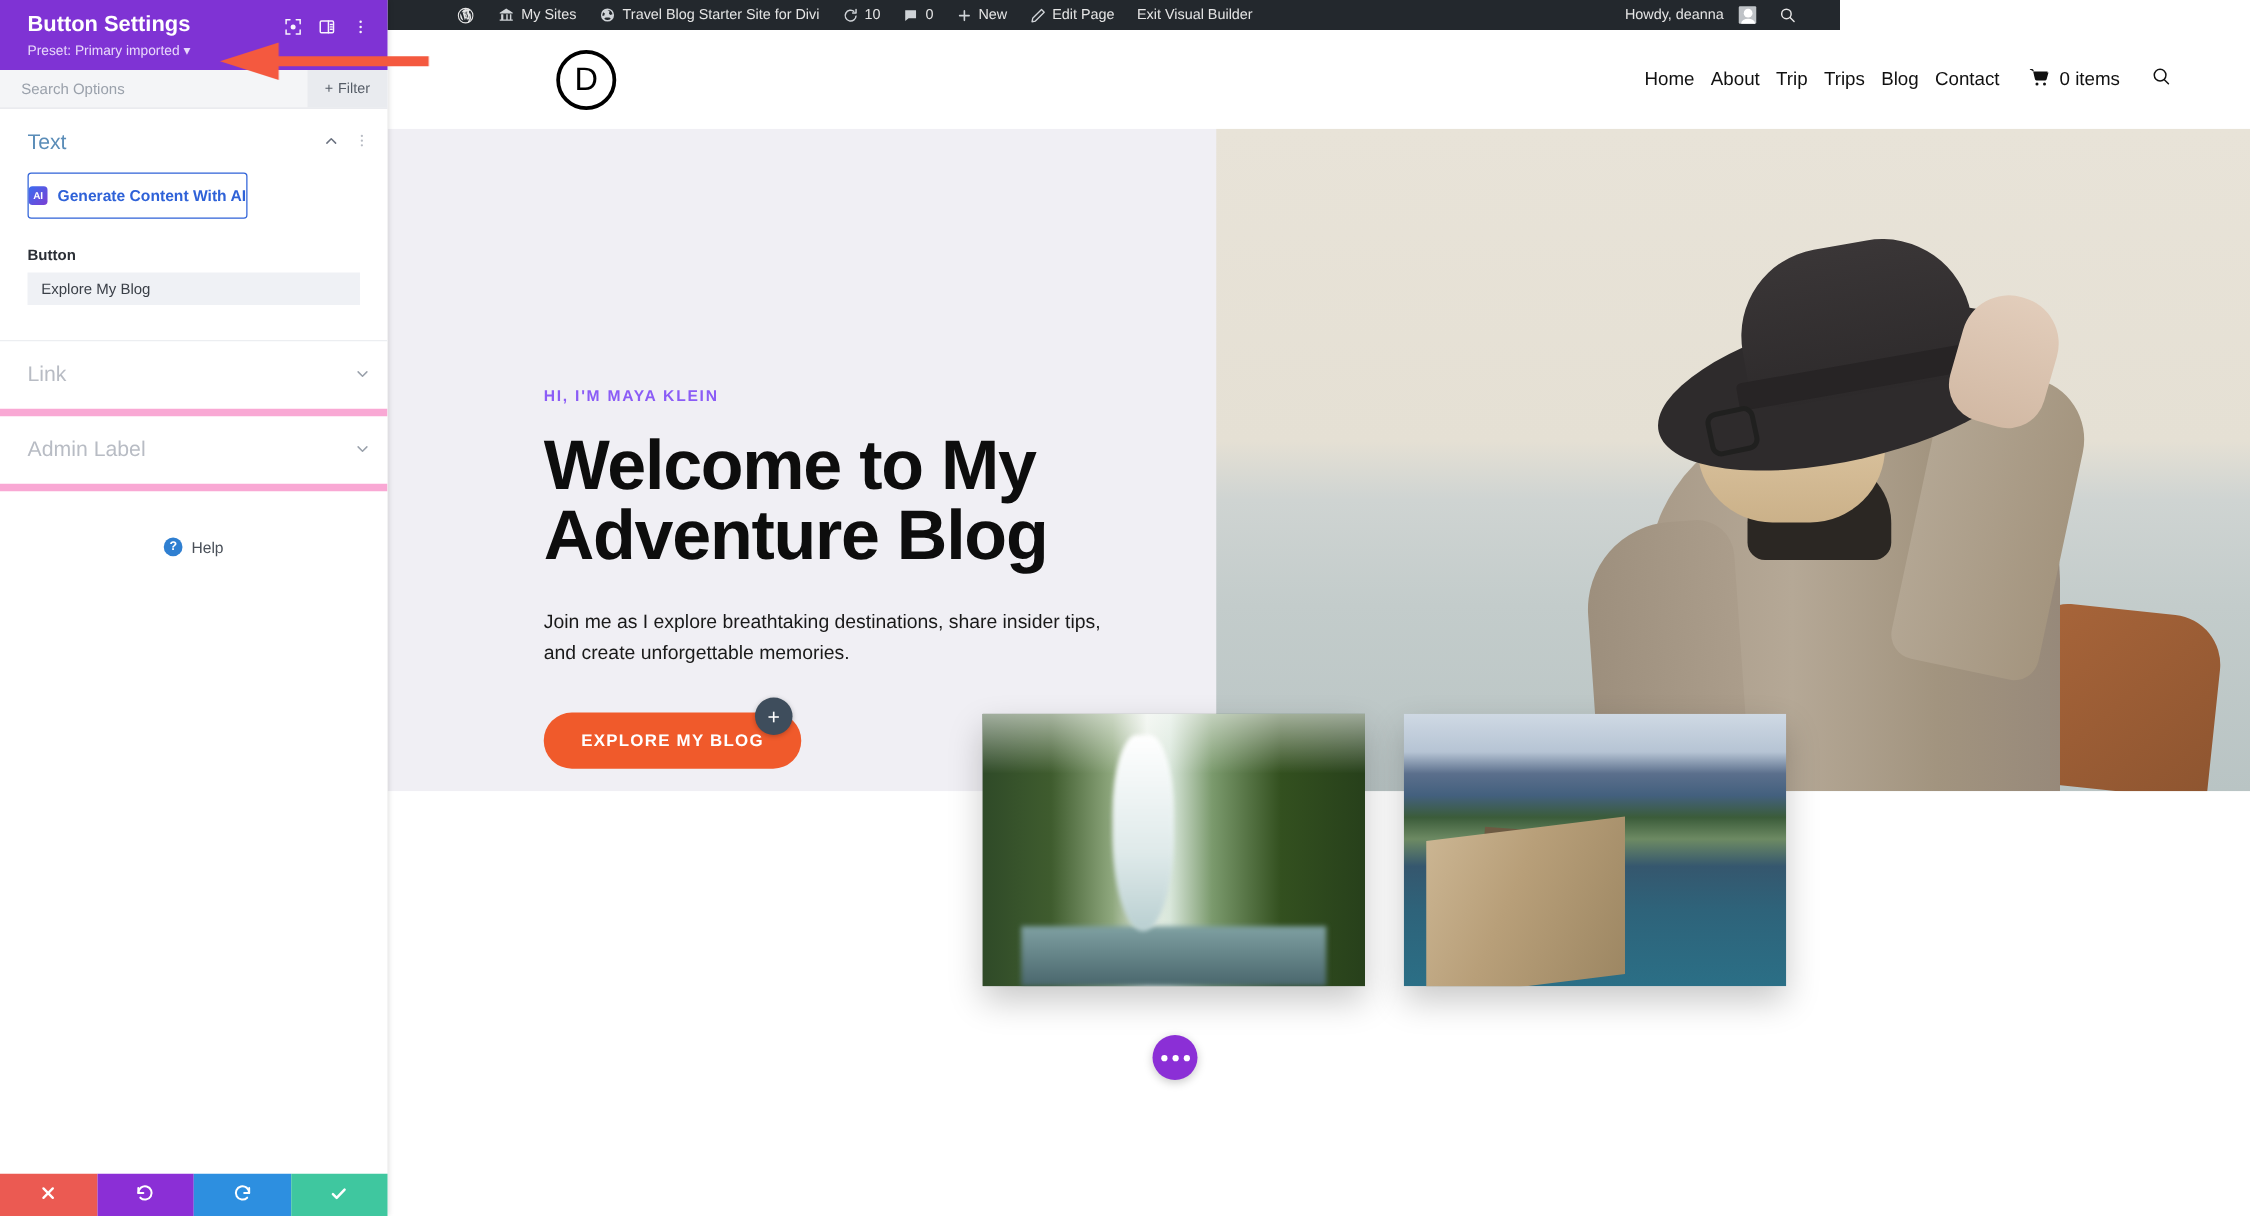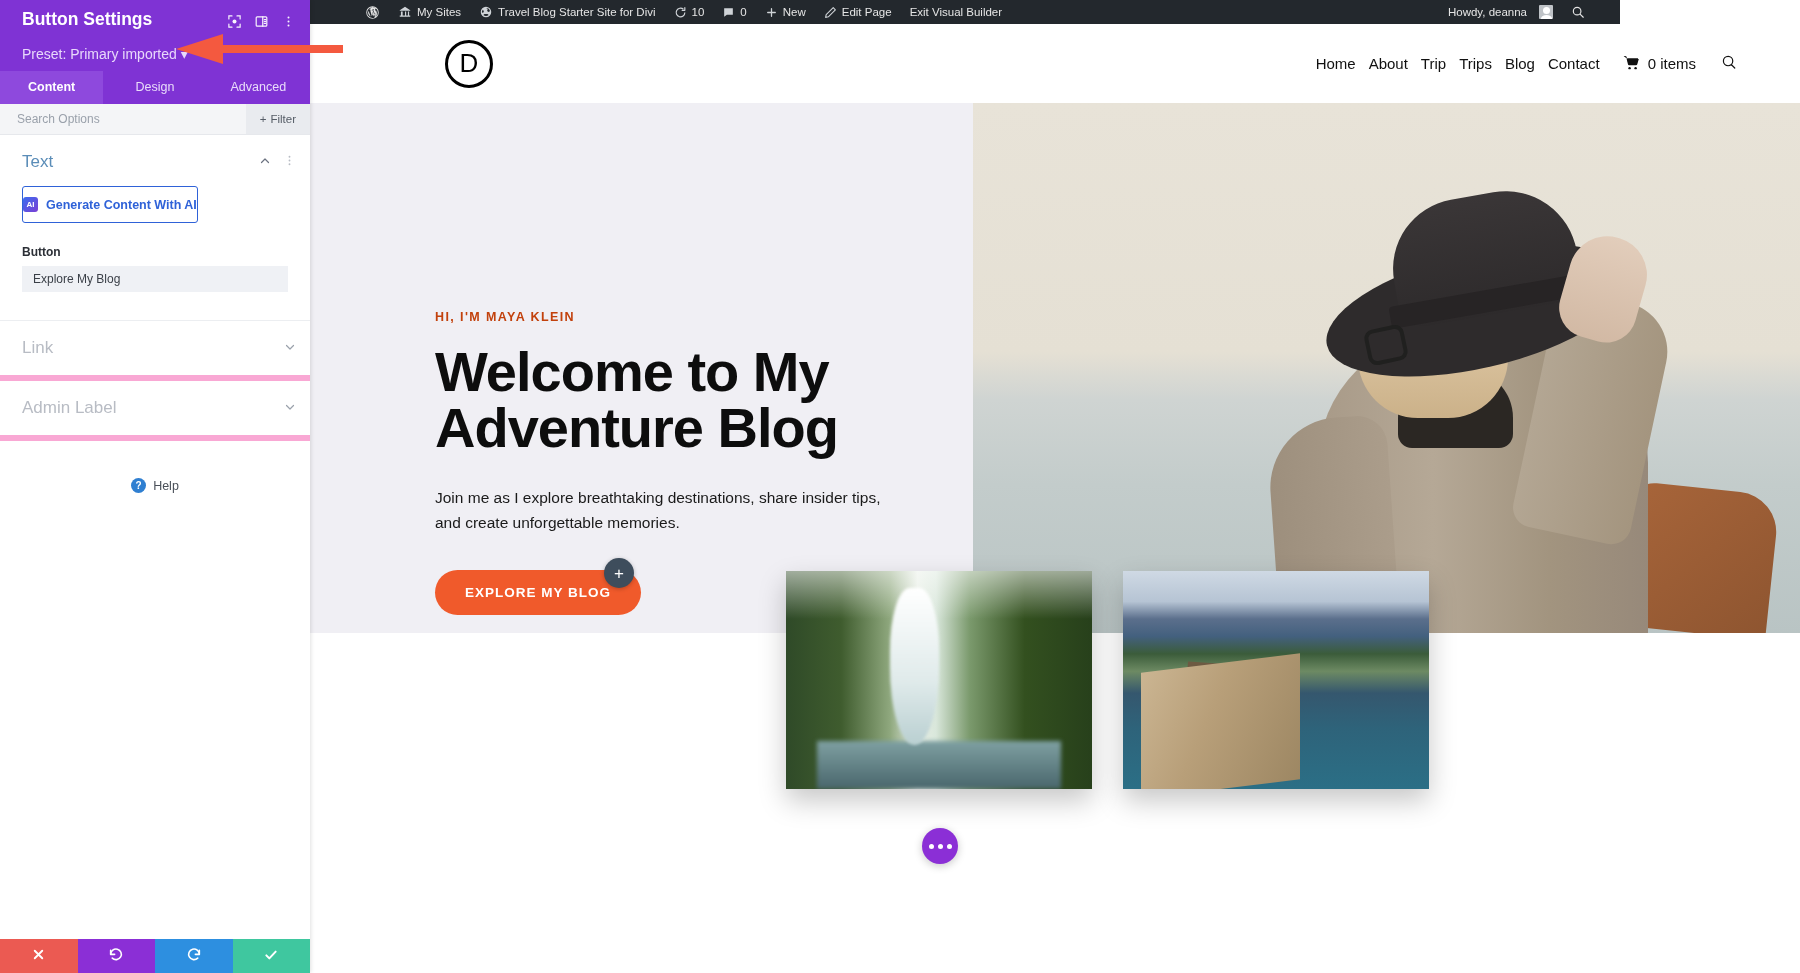--- a/index.html
+++ b/index.html
@@ -5,21 +5,21 @@
   * { box-sizing: border-box; margin: 0; padding: 0; }
   html, body {
     width: 1800px; height: 973px;
     font-family: "Liberation Sans", sans-serif;
     overflow: hidden; background: #fff;
   }
   .screen { position: relative; width: 1800px; height: 973px; }
 
   
   .wp-adminbar {
-    position: absolute; top: 0; left: 0; width: 1620px; height: 24px;
+    position: absolute; top: 0; left: 0; width: 1472px; height: 24px;
     background: #23282d; color: #eee;
     display: flex; align-items: center; z-index: 40;
     font-size: 11.5px;
   }
   .wp-ab-left { display: flex; align-items: center; padding-left: 356px; gap: 0; }
   .wp-ab-item {
     display: flex; align-items: center; gap: 5px;
     padding: 0 9px; height: 24px; color: #e5e5e5; white-space: nowrap;
   }
   .wp-ab-item svg { display: block; }
@@ -119,21 +119,21 @@
     background: linear-gradient(to bottom,#e2cdbb,#d2b9a4);
     border-radius: 38px 38px 30px 30px; transform: rotate(16deg);
   }
   .fig-glasses {
     position: absolute; left: 393px; bottom: 270px; width: 40px; height: 36px;
     border: 4px solid #20201f; border-radius: 9px; transform: rotate(-12deg);
   }
 
   .hero-content { position: absolute; left: 125px; top: 0; width: 520px; }
   .hero-eyebrow {
-    margin-top: 207px; color: #c2410c; font-size: 12.5px;
+    margin-top: 207px; color: #8b5cf6; font-size: 12.5px;
     letter-spacing: 1.4px; font-weight: 700;
   }
   .hero-title {
     margin-top: 20px; font-size: 56px; line-height: 1.0; font-weight: 700;
     color: #0d0d0d; letter-spacing: -1px;
   }
   .hero-sub {
     margin-top: 30px; font-size: 15.5px; line-height: 1.6; color: #1a1a1a;
     max-width: 452px;
   }
@@ -210,21 +210,21 @@
     background: #fff; z-index: 50;
     box-shadow: 1px 0 4px rgba(0,0,0,.12);
     display: flex; flex-direction: column;
   }
   .panel-head { background: #7b34d6; background: #7f33d4; padding: 9px 14px 0 22px; }
   .panel-head-row { display: flex; align-items: center; }
   .panel-title { color: #fff; font-size: 17.5px; font-weight: 700; }
   .panel-head-icons { margin-left: auto; display: flex; align-items: center; gap: 12px; padding-top: 3px; }
   .hicon { width: 15px; height: 15px; color: #fff; opacity: .95; cursor: pointer; }
   .panel-preset {
-    color: #e8d8fb; font-size: 14px; margin-top: 16px; padding-bottom: 9px;
+    color: #e8d8fb; font-size: 11px; margin-top: 4px; padding-bottom: 9px;
     cursor: pointer;
   }
   .panel-tabs { display: flex; background: #7f33d4; }
   .panel-tab {
     flex: 1; text-align: center; padding: 9px 0 10px;
     color: #e9dcfa; font-size: 12.5px; cursor: pointer;
   }
   .panel-tab.active { background: #8e49dd; color: #fff; font-weight: 600; }
 
   .panel-search {
@@ -498,25 +498,20 @@
             </svg>
           </span>
         </div>
       </div>
       <div class="panel-preset">
         <span>Preset: Primary imported</span>
         <span>▾</span>
       </div>
     </div>
 
-    <div class="panel-tabs">
-      <div class="panel-tab active">Content</div>
-      <div class="panel-tab">Design</div>
-      <div class="panel-tab">Advanced</div>
-    </div>
 
     <div class="panel-search">
       <input type="text" autofocus="" placeholder="Search Options" style="">
       <button class="filter-btn">
         <span>+</span>
         <span>Filter</span>
       </button>
     </div>
 
     <div class="panel-body">

